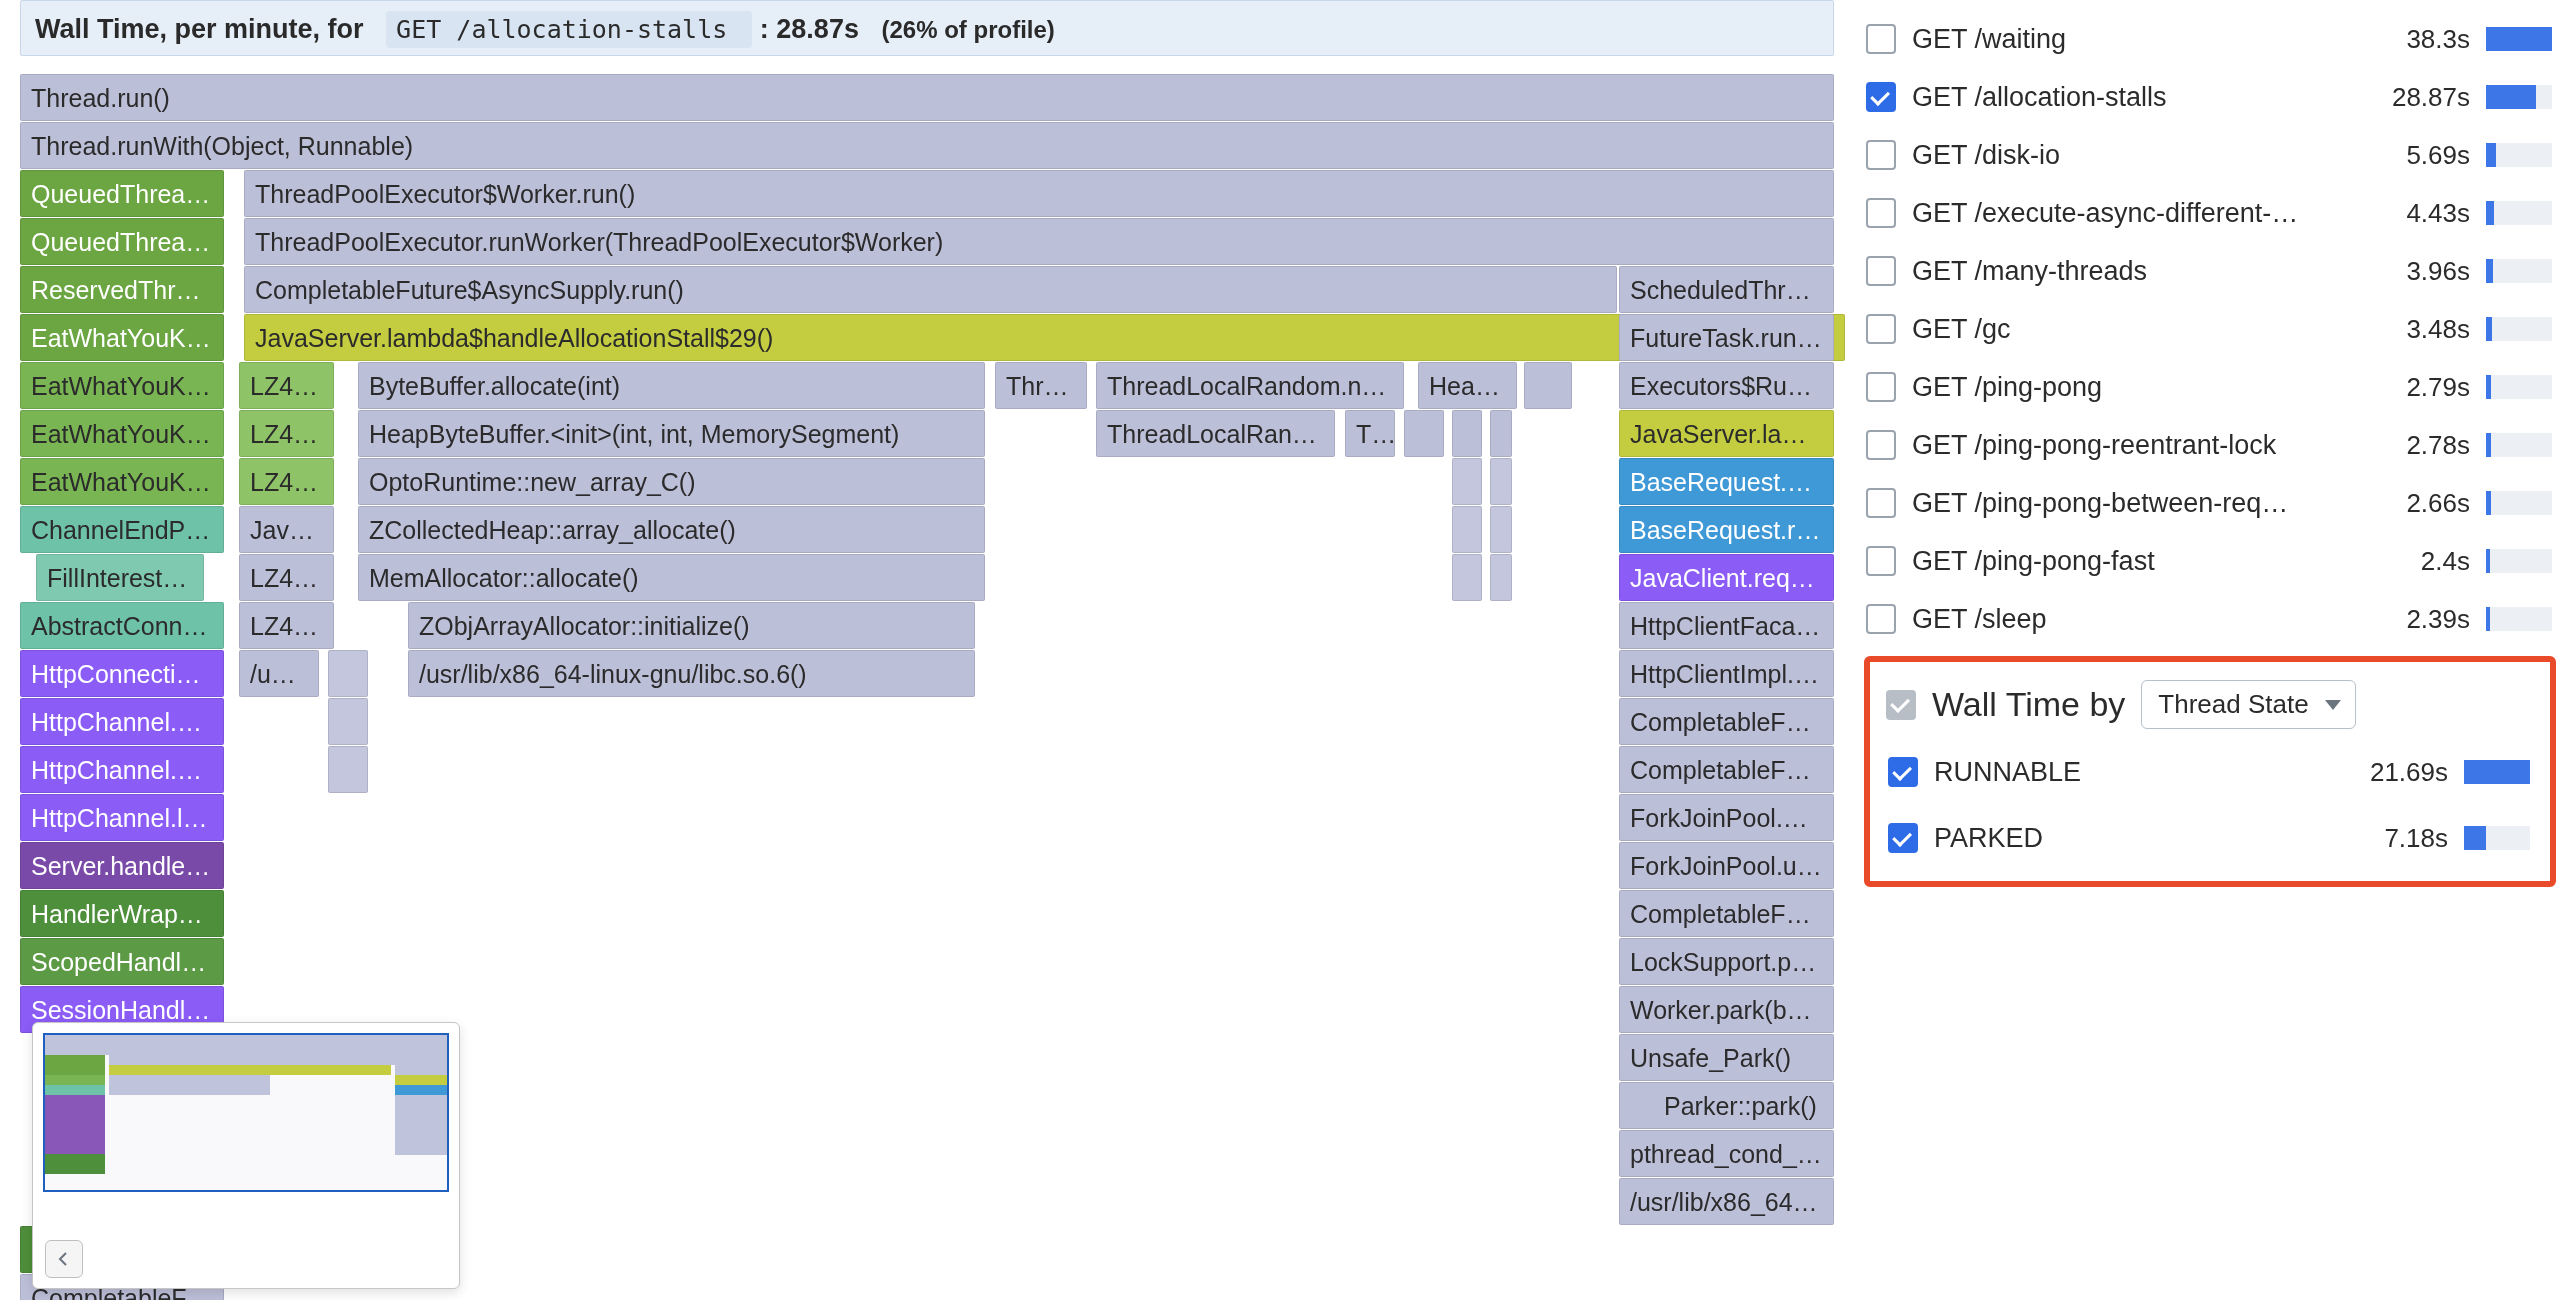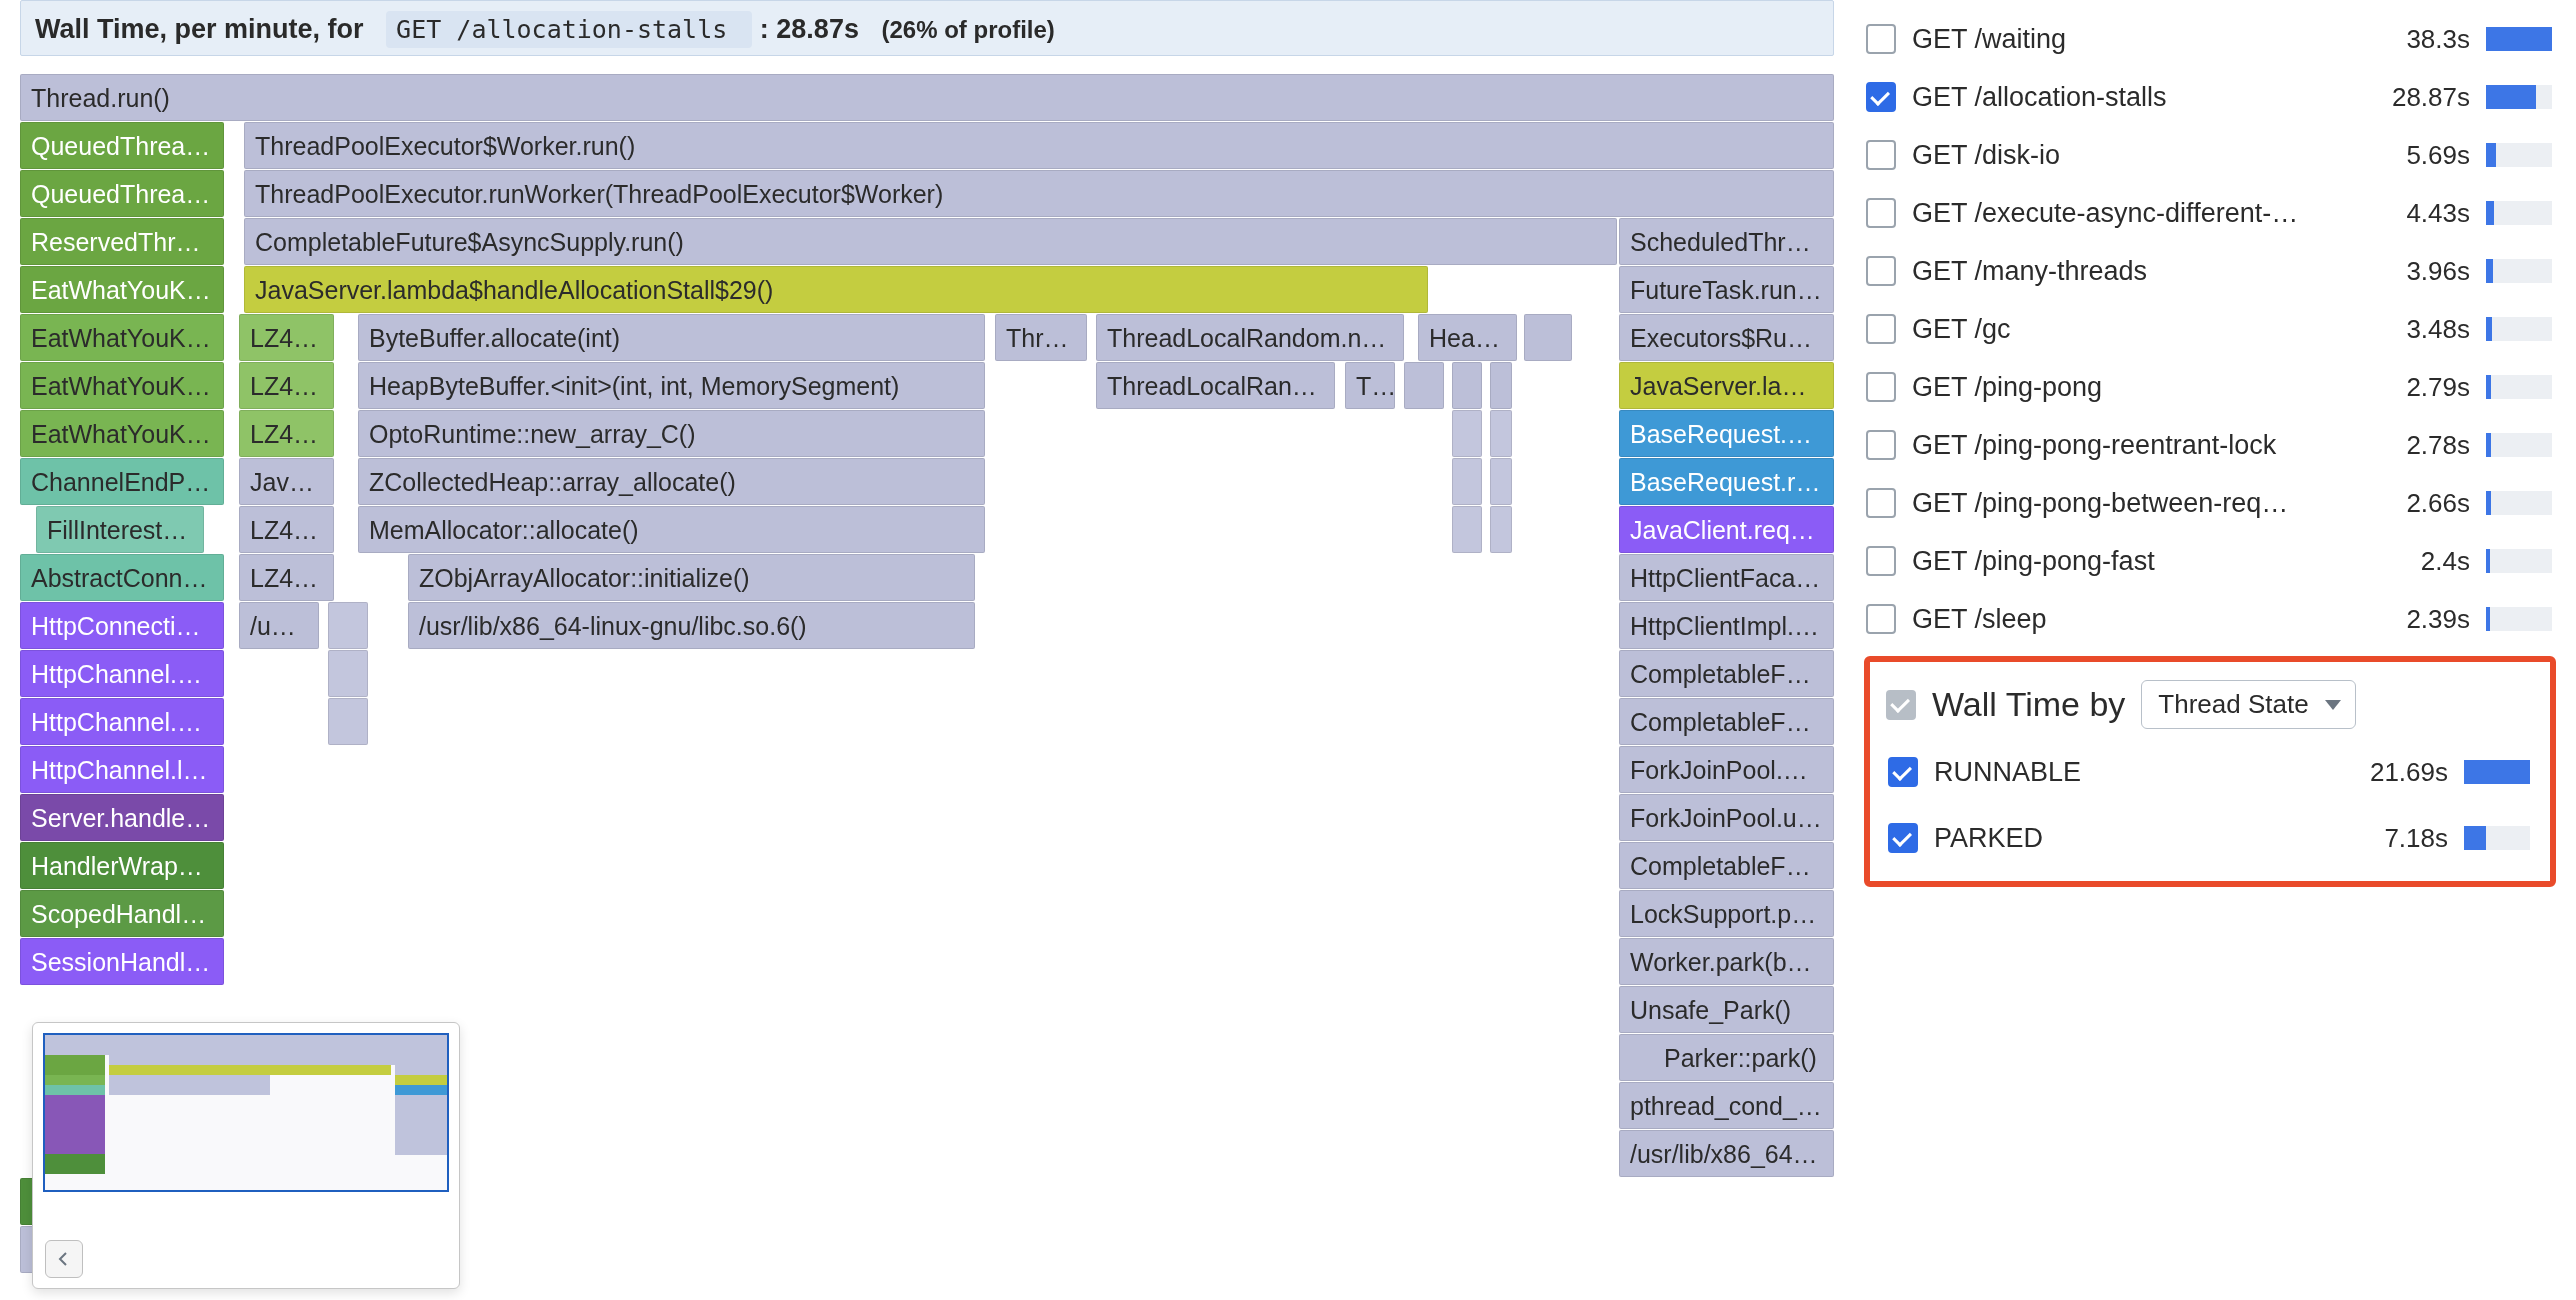--- a/index.html
+++ b/index.html
@@ -206,35 +206,38 @@
     <span class="bold">&nbsp;:&nbsp;<span>28.87s</span></span>
     <span>&nbsp;</span>
     <span class="pct">(26% of profile)</span>
   </div>
 
   <div class="flame" id="flame">
       <div class="flame-row">
         <div class="frame c-lav" title="Thread.run()" style="left: 0px; width: 1814px;">Thread.run()</div>
       </div>
       <div class="flame-row">
+        <div class="frame c-lav" title="Thread.runWith(Object, Runnable)" style="left: 0px; width: 1814px;">Thread.runWith(Object, Runnable)</div>
+      </div>
+      <div class="flame-row">
         <div class="frame c-grn" title="QueuedThreadP…" style="left: 0px; width: 204px;">QueuedThreadP…</div>
         <div class="frame c-lav" title="ThreadPoolExecutor$Worker.run()" style="left: 224px; width: 1590px;">ThreadPoolExecutor$Worker.run()</div>
       </div>
       <div class="flame-row">
         <div class="frame c-grn" title="QueuedThreadP…" style="left: 0px; width: 204px;">QueuedThreadP…</div>
         <div class="frame c-lav" title="ThreadPoolExecutor.runWorker(ThreadPoolExecutor$Worker)" style="left: 224px; width: 1590px;">ThreadPoolExecutor.runWorker(ThreadPoolExecutor$Worker)</div>
       </div>
       <div class="flame-row">
         <div class="frame c-grn" title="ReservedThread…" style="left: 0px; width: 204px;">ReservedThread…</div>
         <div class="frame c-lav" title="CompletableFuture$AsyncSupply.run()" style="left: 224px; width: 1373px;">CompletableFuture$AsyncSupply.run()</div>
         <div class="frame c-lav" title="ScheduledThrea…" style="left: 1599px; width: 215px;">ScheduledThrea…</div>
       </div>
       <div class="flame-row">
         <div class="frame c-grn" title="EatWhatYouKill.r…" style="left: 0px; width: 204px;">EatWhatYouKill.r…</div>
-        <div class="frame c-ylw" title="JavaServer.lambda$handleAllocationStall$29()" style="left: 224px; width: 1184px;">JavaServer.lambda$handleAllocationStall$29()</div>
+        <div class="frame c-ylw" title="JavaServer.lambda$handleAllocationStall$29()" style="left: 224px; width: 1601px;">JavaServer.lambda$handleAllocationStall$29()</div>
         <div class="frame c-lav" title="FutureTask.runA…" style="left: 1599px; width: 215px;">FutureTask.runA…</div>
       </div>
       <div class="flame-row">
         <div class="frame c-grn-m" title="EatWhatYouKill.t…" style="left: 0px; width: 204px;">EatWhatYouKill.t…</div>
         <div class="frame c-grn-l" title="LZ4C…" style="left: 219px; width: 95px;">LZ4C…</div>
         <div class="frame c-lav" title="ByteBuffer.allocate(int)" style="left: 338px; width: 627px;">ByteBuffer.allocate(int)</div>
         <div class="frame c-lav" title="Thre…" style="left: 975px; width: 92px;">Thre…</div>
         <div class="frame c-lav" title="ThreadLocalRandom.nextI…" style="left: 1076px; width: 308px;">ThreadLocalRandom.nextI…</div>
         <div class="frame c-lav" title="Heap…" style="left: 1398px; width: 99px;">Heap…</div>
         <div class="frame c-lav" title="" style="left: 1504px; width: 48px;"></div>

